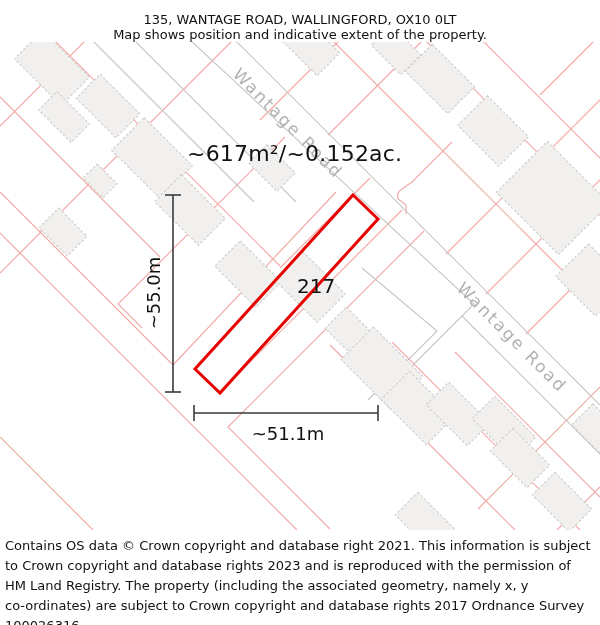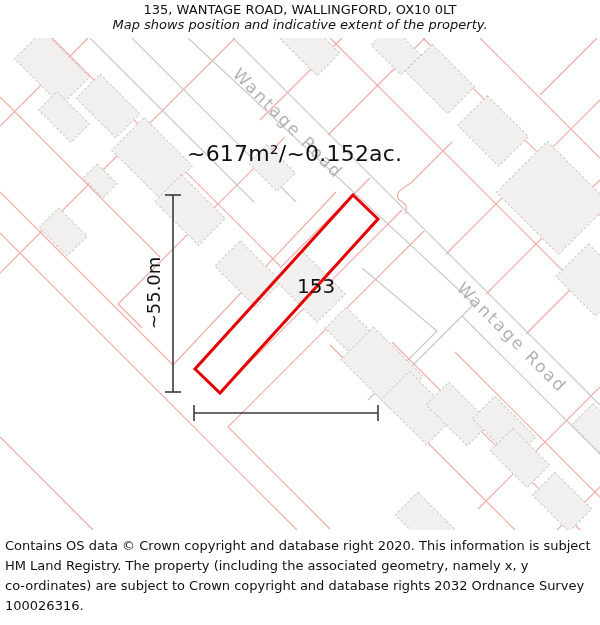--- a/index.html
+++ b/index.html
@@ -5,22 +5,22 @@
   html,body{margin:0;padding:0;background:#ffffff;}
   .page{
     position:relative;
     width:600px;height:625px;
     background:#ffffff;
     font-family:"DejaVu Sans","Liberation Sans",sans-serif;
     color:#111;
     overflow:hidden;
   }
   .header{position:absolute;top:0;left:0;width:600px;text-align:center;background:#fff;z-index:5;}
-  .header .title{font-size:13px;line-height:15px;margin-top:2px;white-space:nowrap;}
-  .header .subtitle{font-size:13px;line-height:15px;white-space:nowrap;font-style:italic;}
+  .header .title{font-size:13px;line-height:15px;margin-top:12px;white-space:nowrap;}
+  .header .subtitle{font-size:13px;line-height:15px;white-space:nowrap;}
   .map{position:absolute;top:38px;left:0;width:600px;height:492px;overflow:hidden;background:#fff;z-index:1;}
   .map svg{display:block;}
   .overlay{position:absolute;z-index:3;white-space:nowrap;}
   .area-label{left:187px;top:141px;font-size:22px;letter-spacing:0.2px;}
   .plot-label{left:297px;top:274px;font-size:20px;}
   .dim-w{left:230px;top:423px;width:116px;text-align:center;font-size:18px;}
   .dim-h{left:153px;top:293px;font-size:18px;transform:translate(-50%,-50%) rotate(-90deg);}
   .road-label{
     font-size:17px;letter-spacing:2px;
     color:var(--road_label,#b4b2b0);
@@ -129,23 +129,25 @@
         <path d="M194,413 L378,413"></path>
         <path d="M194,405 L194,421"></path>
         <path d="M378,405 L378,421"></path>
       </g>
     </svg>
   </div>
 
   <div class="overlay road-label r1">Wantage Road</div>
   <div class="overlay road-label r2">Wantage Road</div>
   <div class="overlay area-label">~617m²/~0.152ac.</div>
-  <div class="overlay plot-label">153</div>
+  <div class="overlay plot-label">217</div>
+  <div class="overlay dim-w">~51.1m</div>
   <div class="overlay dim-h">~55.0m</div>
 
   <div class="footer">
-    <div>Contains OS data © Crown copyright and database right 2020. This information is subject</div>
+    <div>Contains OS data © Crown copyright and database right 2021. This information is subject</div>
+    <div>to Crown copyright and database rights 2023 and is reproduced with the permission of</div>
     <div>HM Land Registry. The property (including the associated geometry, namely x, y</div>
-    <div>co-ordinates) are subject to Crown copyright and database rights 2032 Ordnance Survey</div>
+    <div>co-ordinates) are subject to Crown copyright and database rights 2017 Ordnance Survey</div>
     <div>100026316.</div>
   </div>
 
 </div>
 
 </body></html>

